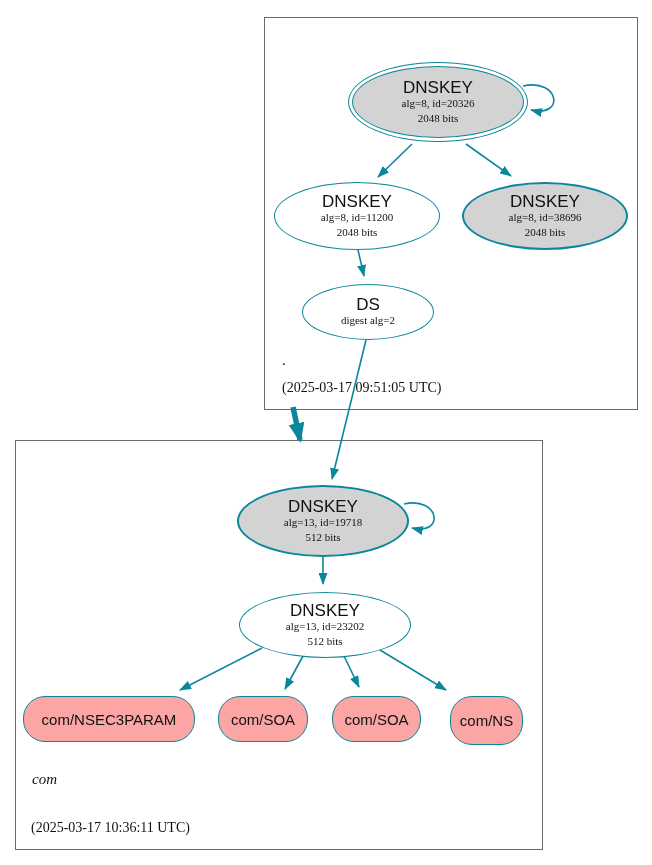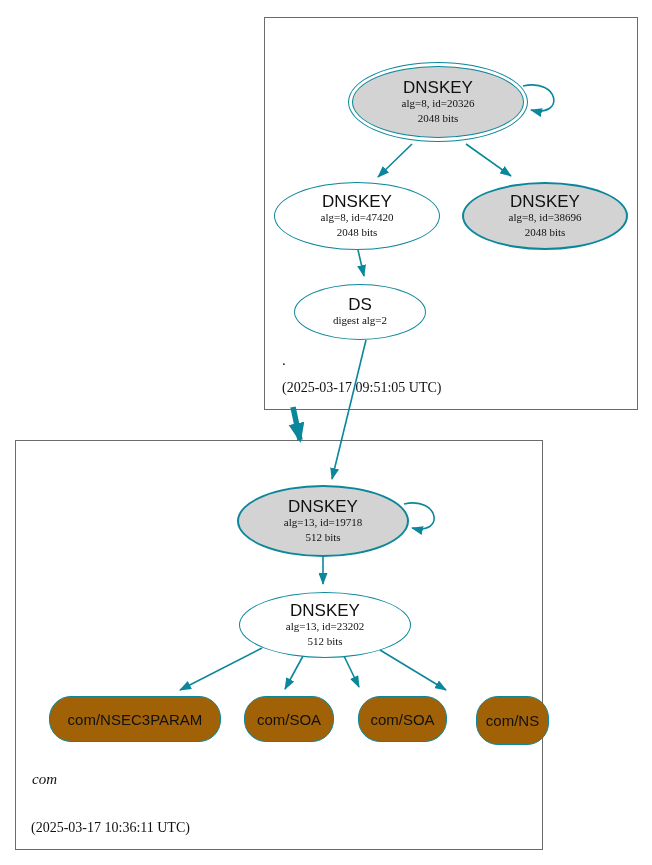--- a/index.html
+++ b/index.html
@@ -33,22 +33,22 @@
     position:absolute;z-index:3;border:1.7px solid var(--secure);
     border-radius:50%;background:#fff;box-sizing:border-box;
   }
   .outer-ring .ellipse{
     position:absolute;left:3px;top:3px;right:3px;bottom:3px;
     display:flex;flex-direction:column;align-items:center;justify-content:center;
     text-align:center;
   }
   .rrset{
     position:absolute;z-index:3;display:flex;align-items:center;justify-content:center;
-    border:1.7px solid var(--secure);border-radius:22px;background:#a16207;
-    box-sizing:border-box;font-family:"Liberation Sans", sans-serif;font-size:15px;margin-left:26px;
+    border:1.7px solid var(--secure);border-radius:22px;background:#fca5a5;
+    box-sizing:border-box;font-family:"Liberation Sans", sans-serif;font-size:15px;
   }
   .node-title{
     font-family:"Liberation Sans", sans-serif;font-size:17px;line-height:17px;
   }
   .node-detail{
     font-family:"Liberation Serif", serif;font-size:11px;line-height:15px;
   }
   .zone-label{
     position:absolute;z-index:4;font-family:"Liberation Serif", serif;
     font-size:15px;line-height:16px;
@@ -90,31 +90,31 @@
 <div class="outer-ring" style="left:348px;top:62px;width:180px;height:80px;">
   <div class="ellipse gray">
     <div class="node-title">DNSKEY</div>
     <div class="node-detail">alg=8, id=20326</div>
     <div class="node-detail">2048 bits</div>
   </div>
 </div>
 
 <div class="node ellipse" style="left:274px;top:182px;width:166px;height:68px;">
   <div class="node-title">DNSKEY</div>
-  <div class="node-detail">alg=8, id=47420</div>
+  <div class="node-detail">alg=8, id=11200</div>
   <div class="node-detail">2048 bits</div>
 </div>
 
 <div class="node ellipse gray" style="left:462px;top:182px;width:166px;height:68px;border-width:2px;">
   <div class="node-title">DNSKEY</div>
   <div class="node-detail">alg=8, id=38696</div>
   <div class="node-detail">2048 bits</div>
 </div>
 
-<div class="node ellipse" style="left:294px;top:284px;width:132px;height:56px;">
+<div class="node ellipse" style="left:302px;top:284px;width:132px;height:56px;">
   <div class="node-title">DS</div>
   <div class="node-detail">digest alg=2</div>
 </div>
 
 <div class="zone-label" style="left:282px;top:352px;">.</div>
 <div class="zone-ts" style="left:282px;top:380px;">(2025-03-17 09:51:05 UTC)</div>
 
 <div class="node ellipse gray thickborder" style="left:237px;top:485px;width:172px;height:72px;">
   <div class="node-title">DNSKEY</div>
   <div class="node-detail">alg=13, id=19718</div>

